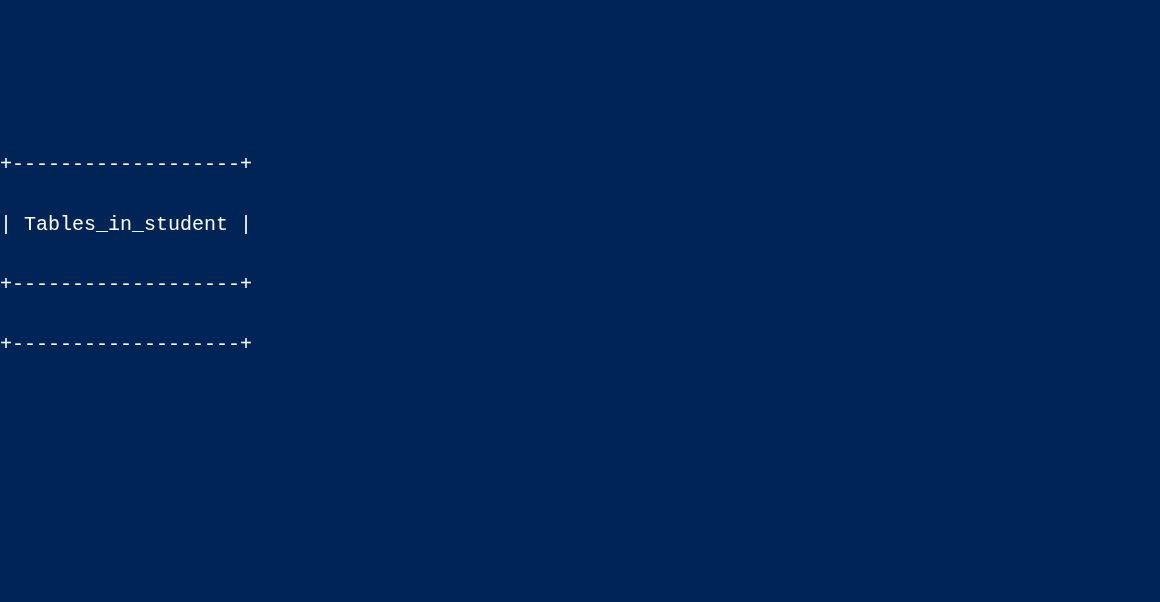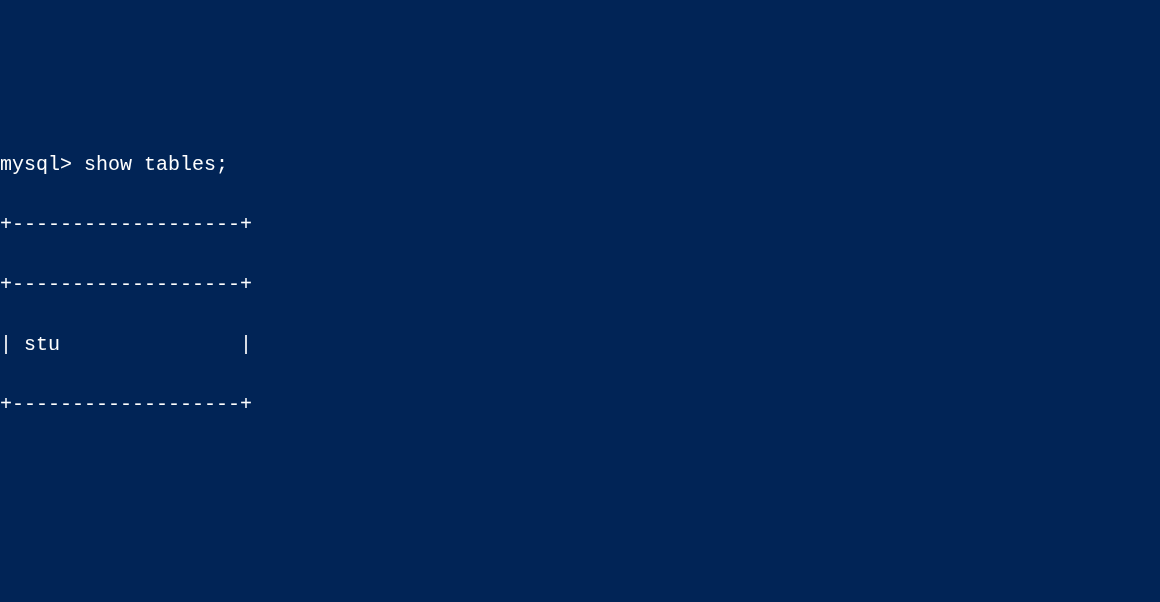--- a/index.html
+++ b/index.html
@@ -25,24 +25,23 @@
     .line {
       display: block;
     }
   </style>
 </head>
 <body>
 
 
 
 <div class="terminal">
-<span class="line"><span>mysql&gt;</span> <span>show tables;</span></span>
 <span class="line">+-------------------+</span>
+<span class="line">| Tables_in_student |</span>
 <span class="line">+-------------------+</span>
-<span class="line">| stu               |</span>
 <span class="line">+-------------------+</span>
 <span class="line"> </span>
 
 
 
 
 
 
 
 

